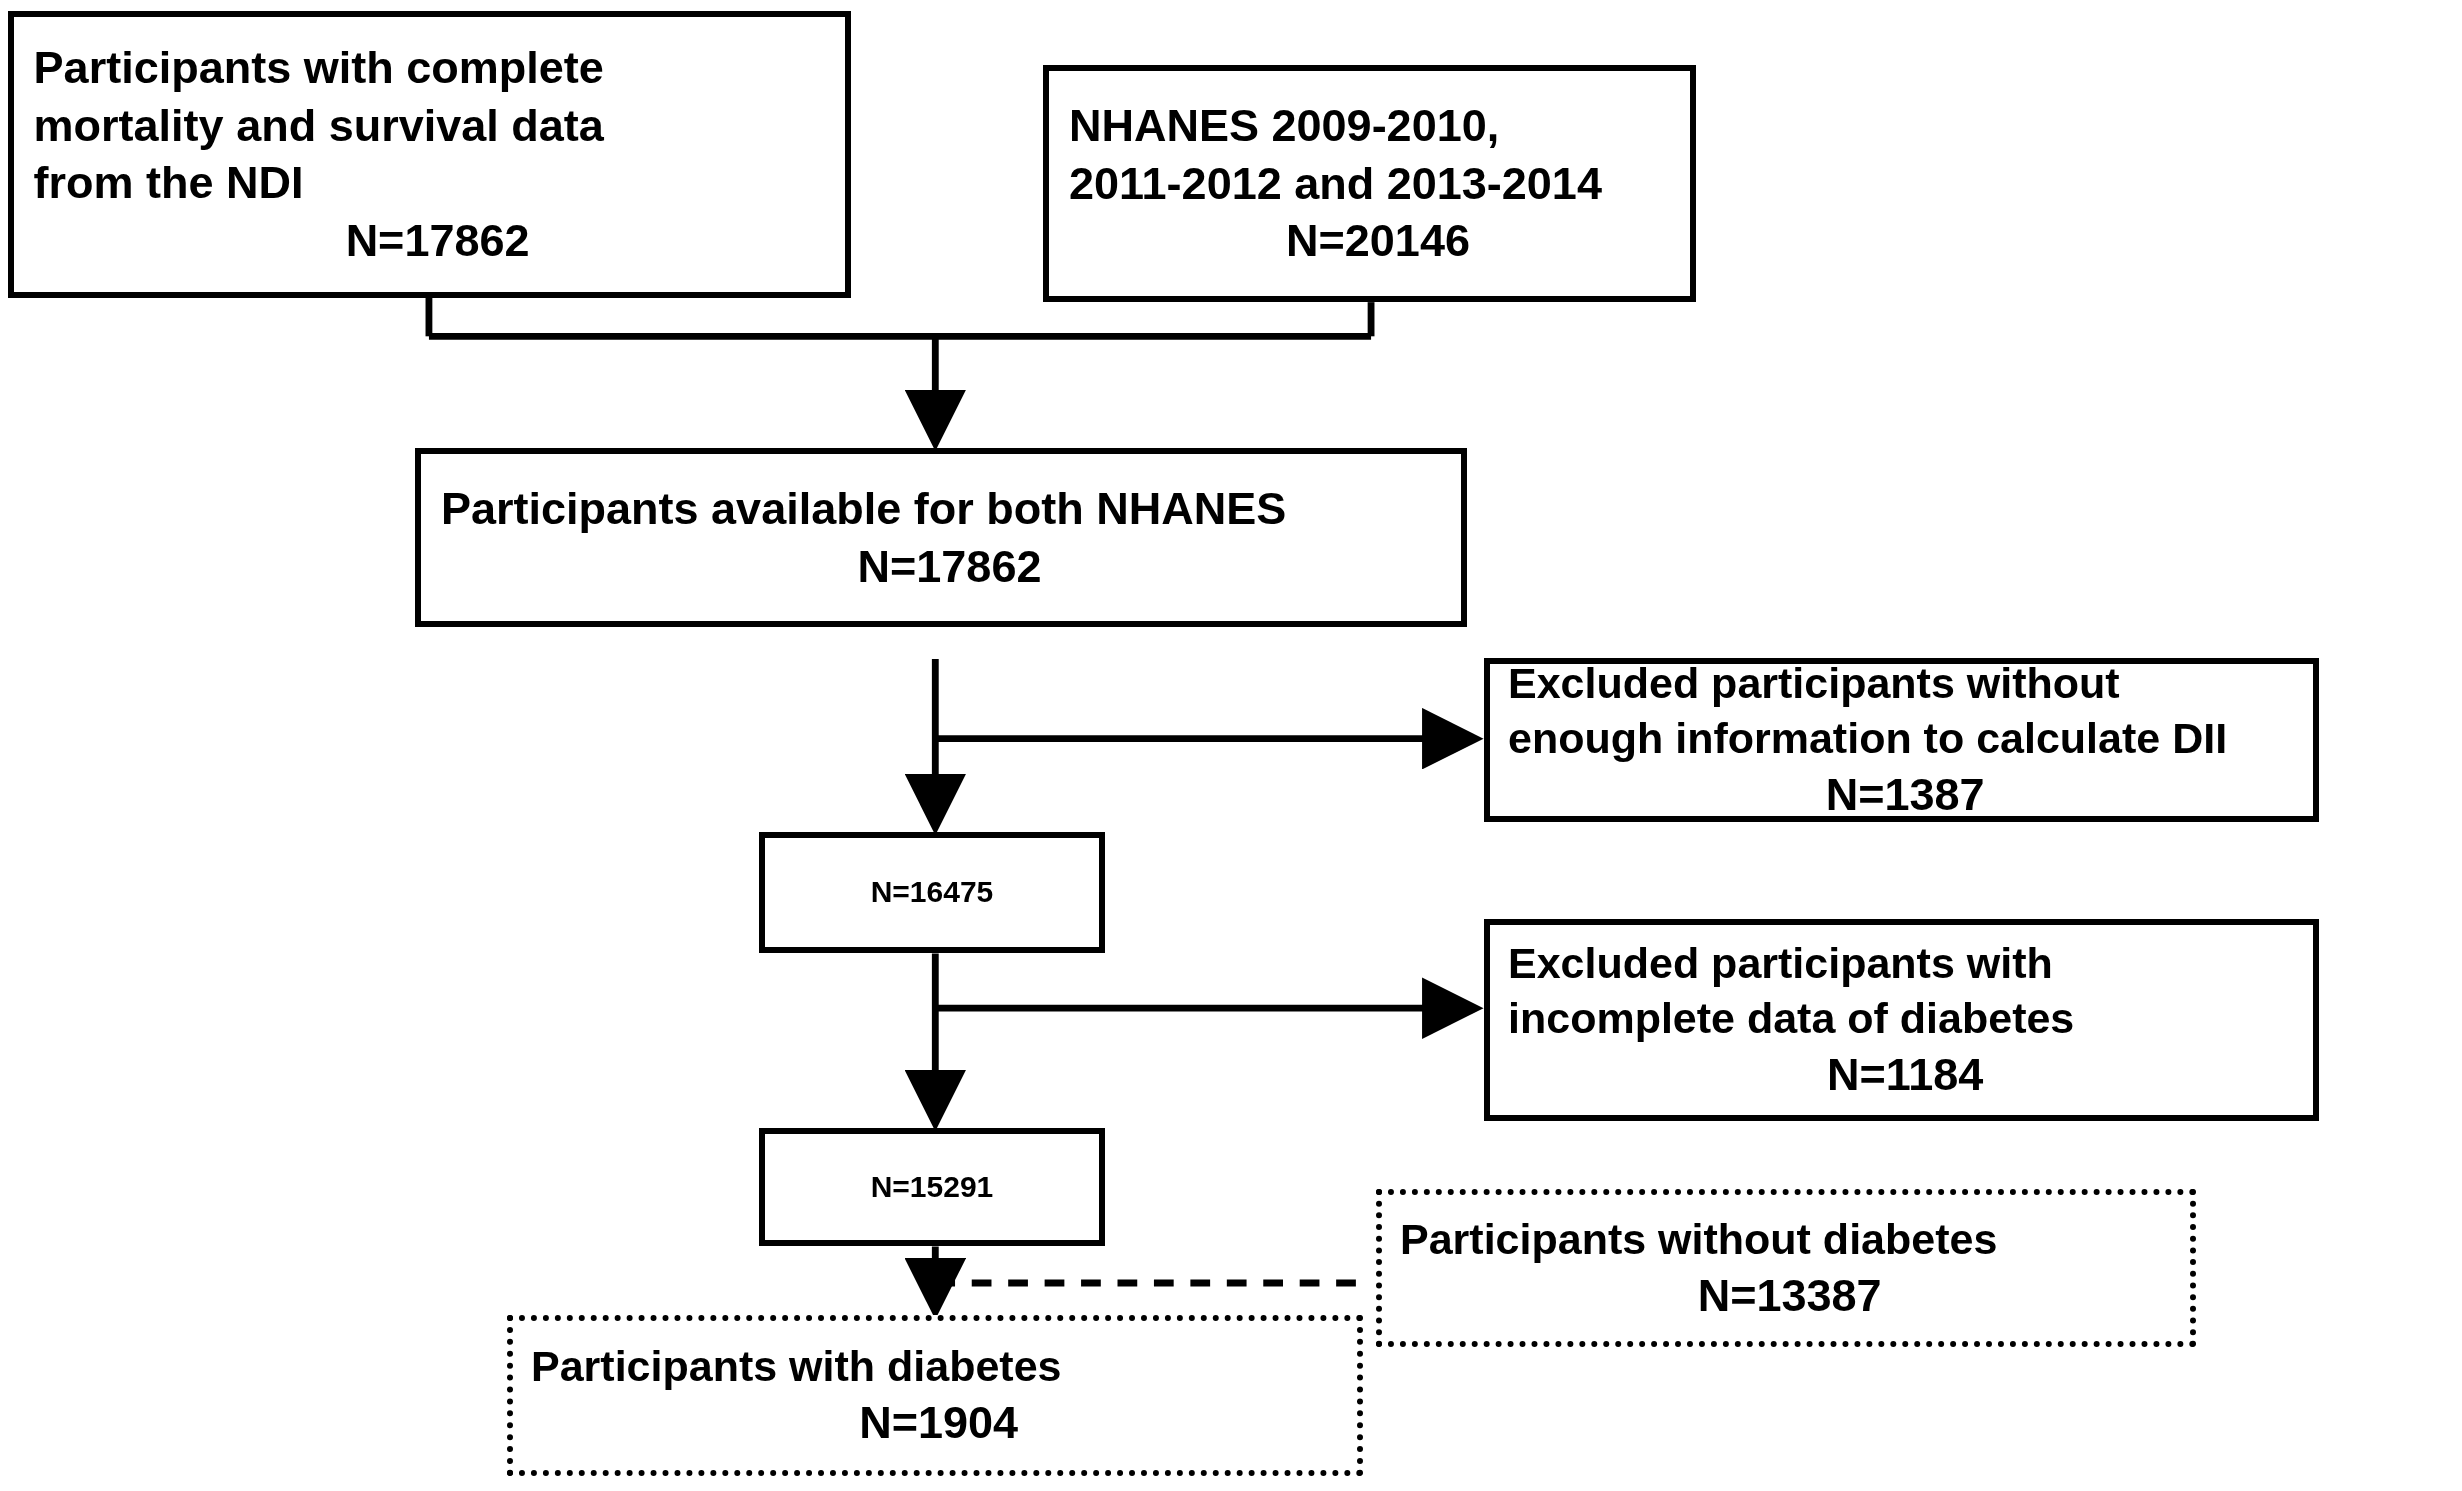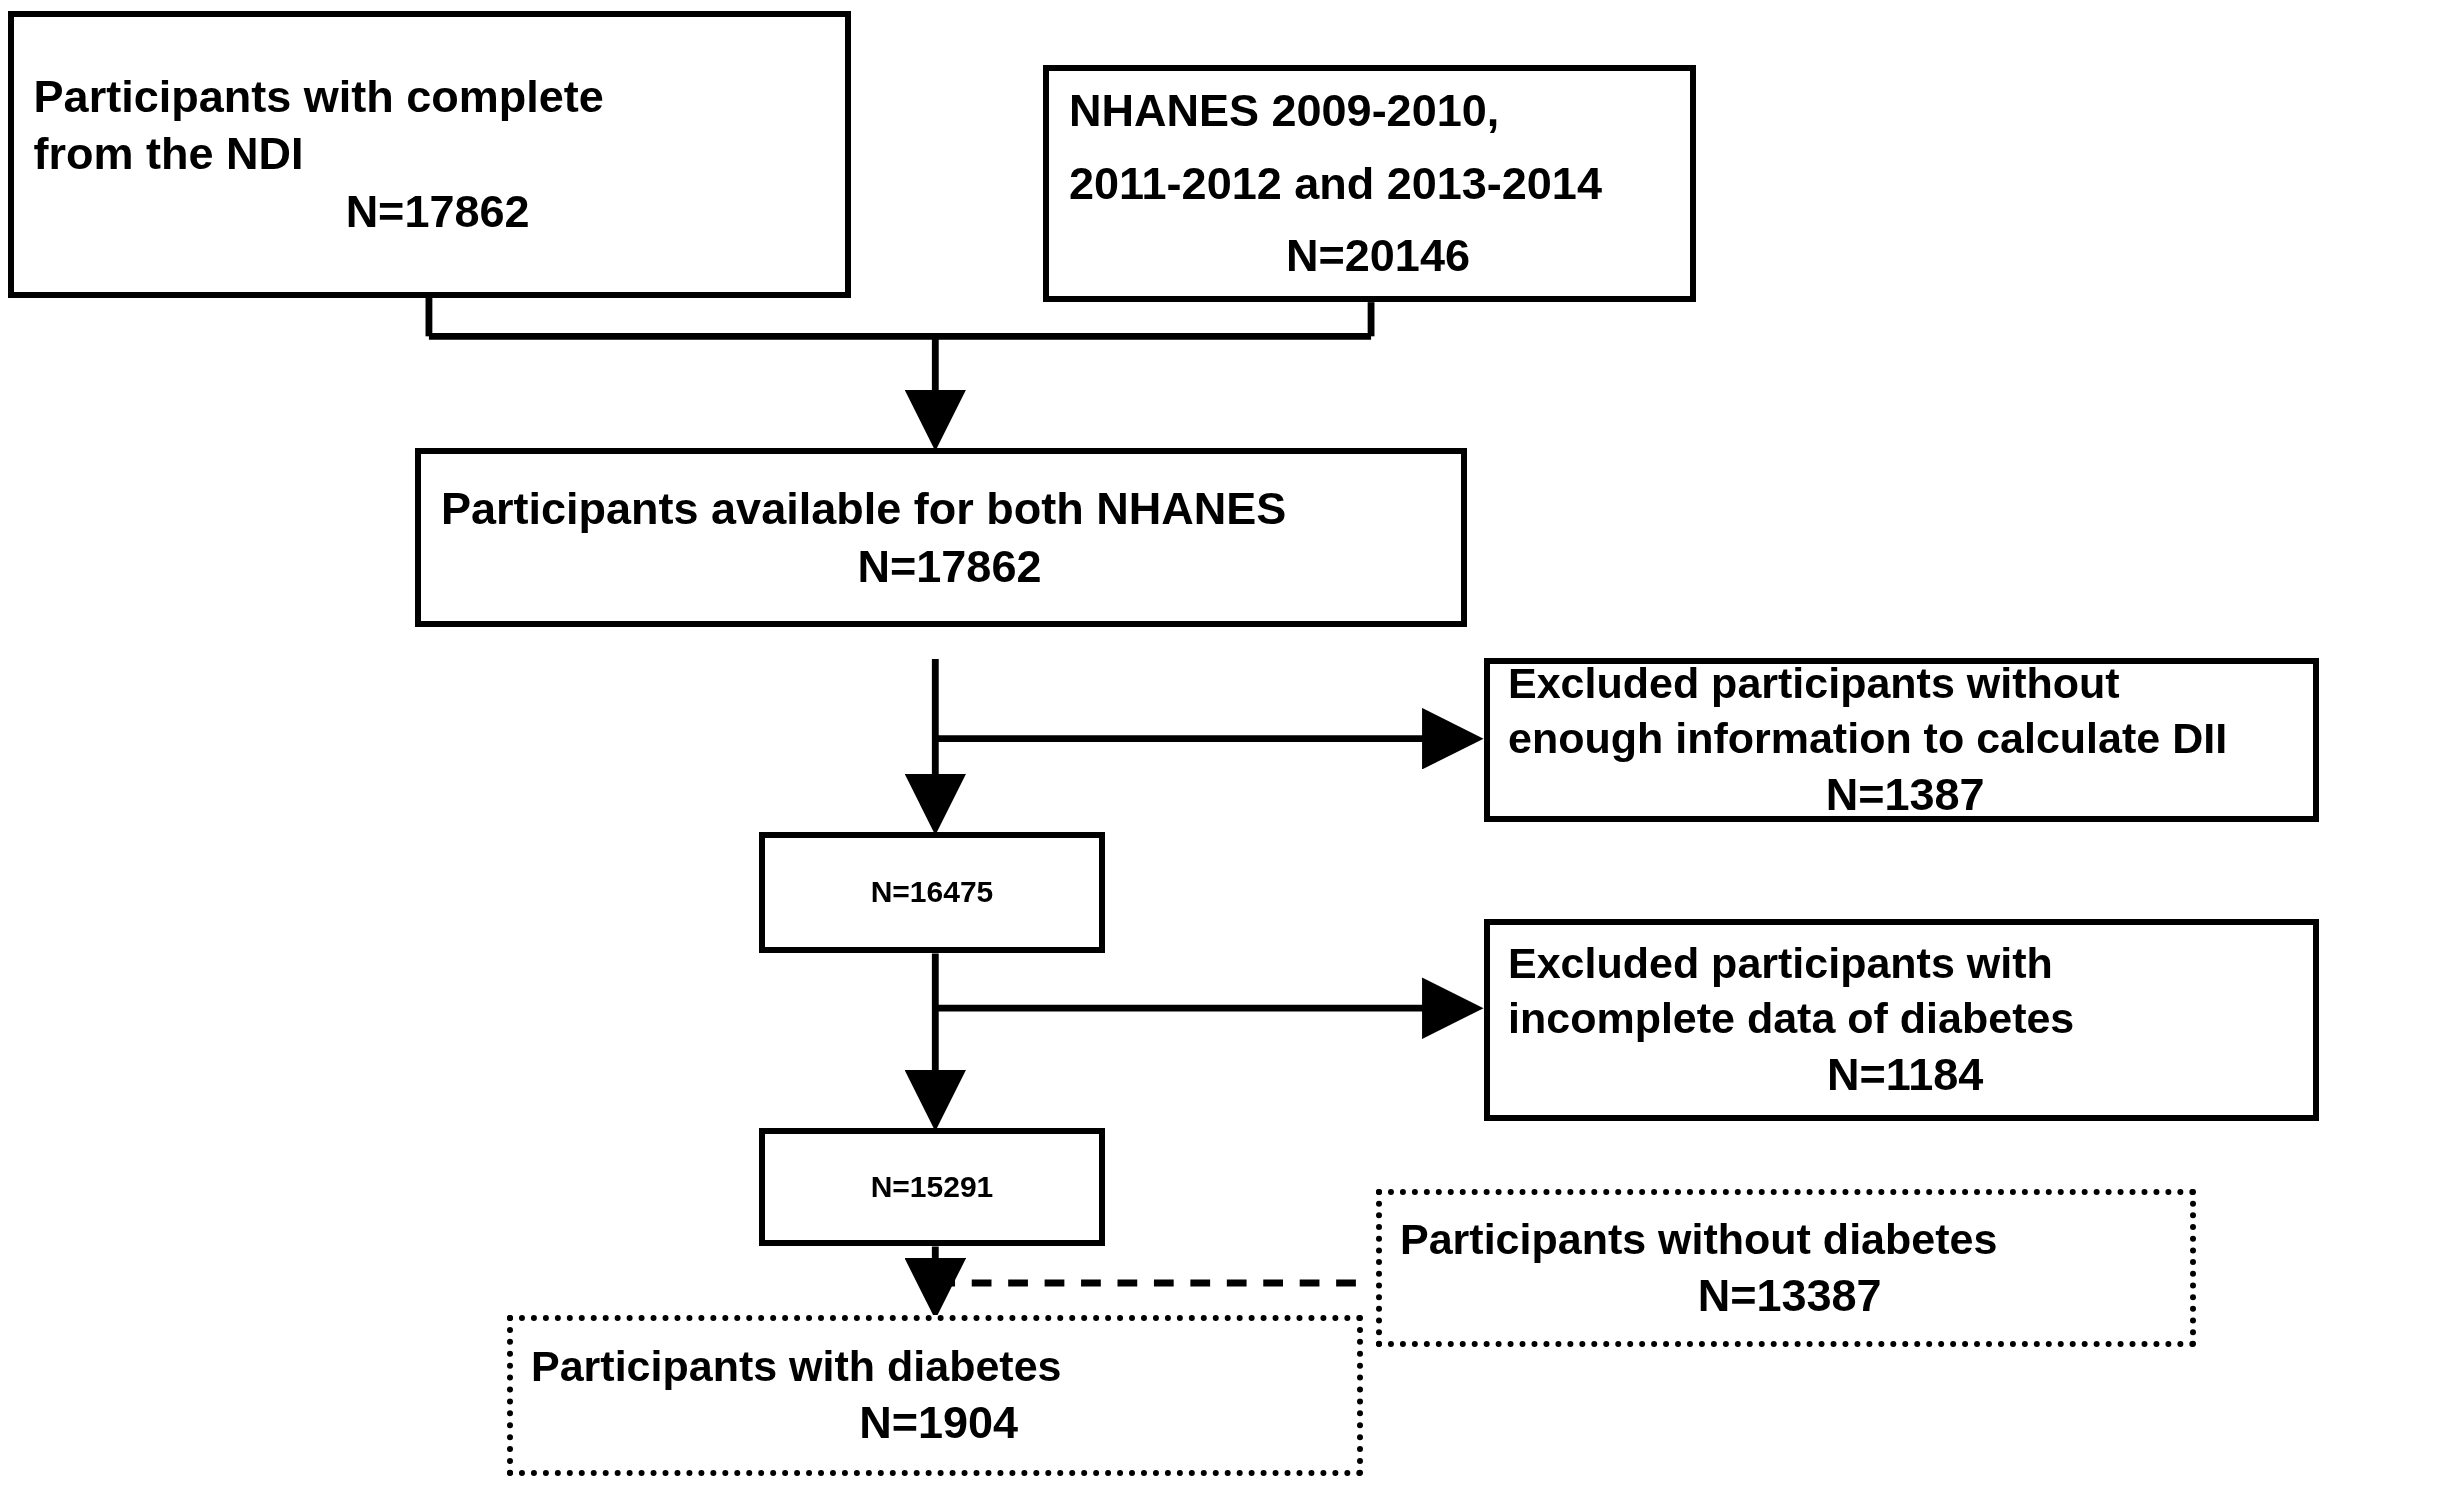--- a/index.html
+++ b/index.html
@@ -46,21 +46,21 @@
   
   .pad-l{ padding-left:20px; padding-right:3px; }
   .pad-s{ padding-left:18px; padding-right:10.6px; }
 
   .fs-big   { font-size:45px; }
   .fs-mid   { font-size:43px; }
   .fs-num   { font-size:45px; }
 
   
   #node-complete-mortality{ left:7.6px;  top:10.6px;   width:843px; height:287px; }
-  #node-nhanes-cycles     { left:1043px;top:65px;   width:653px;  height:237px;gap:15px; }
+  #node-nhanes-cycles     { left:1043px;top:65px;   width:653px;  height:237px; }
   #node-both-available    { left:415px; top:448px;  width:1052px; height:179px; }
   #node-excluded-dii      { left:1484px;top:658px;  width:835px; height:164px; }
   #node-n-16475           { left:759px;top:832px; width:346px;  height:121px; }
   #node-excluded-diabetes { left:1484px;top:919px; width:835px; height:202px; }
   #node-n-15291           { left:759px;top:1128px; width:346px;  height:118px; }
   #node-without-diabetes  { left:1376px;top:1189px; width:820px; height:158px; }
   #node-with-diabetes     { left:507px; top:1315px; width:856px; height:161px; }
 
   
   #node-n-16475 .ln, #node-n-15291 .ln{ font-size:30px; text-align:center; }
@@ -95,20 +95,21 @@
 
     <path d="M1232,1328 L1938,1328" stroke="#000000" stroke-width="9" fill="none" marker-end="url(#arrowSolid)"></path>
 
     <path d="M1232,1642 L1232,1722" stroke="#000000" stroke-width="9" fill="none" stroke-dasharray="26 22" marker-end="url(#arrowDot)"></path>
 
     <path d="M1232,1690 L1800,1690" stroke="#000000" stroke-width="9" fill="none" stroke-dasharray="26 22"></path>
   </svg>
 
   <div class="node solid pad-l" id="node-complete-mortality">
     <span class="ln fs-big left">Participants with complete</span>
+    <span class="ln fs-big left">mortality and survival data</span>
     <span class="ln fs-big left">from the NDI</span>
     <span class="ln fs-num center">N=17862</span>
   </div>
 
   <div class="node solid pad-l" id="node-nhanes-cycles">
     <span class="ln fs-big left">NHANES 2009-2010,</span>
     <span class="ln fs-big left">2011-2012 and 2013-2014</span>
     <span class="ln fs-num center">N=20146</span>
   </div>
 

